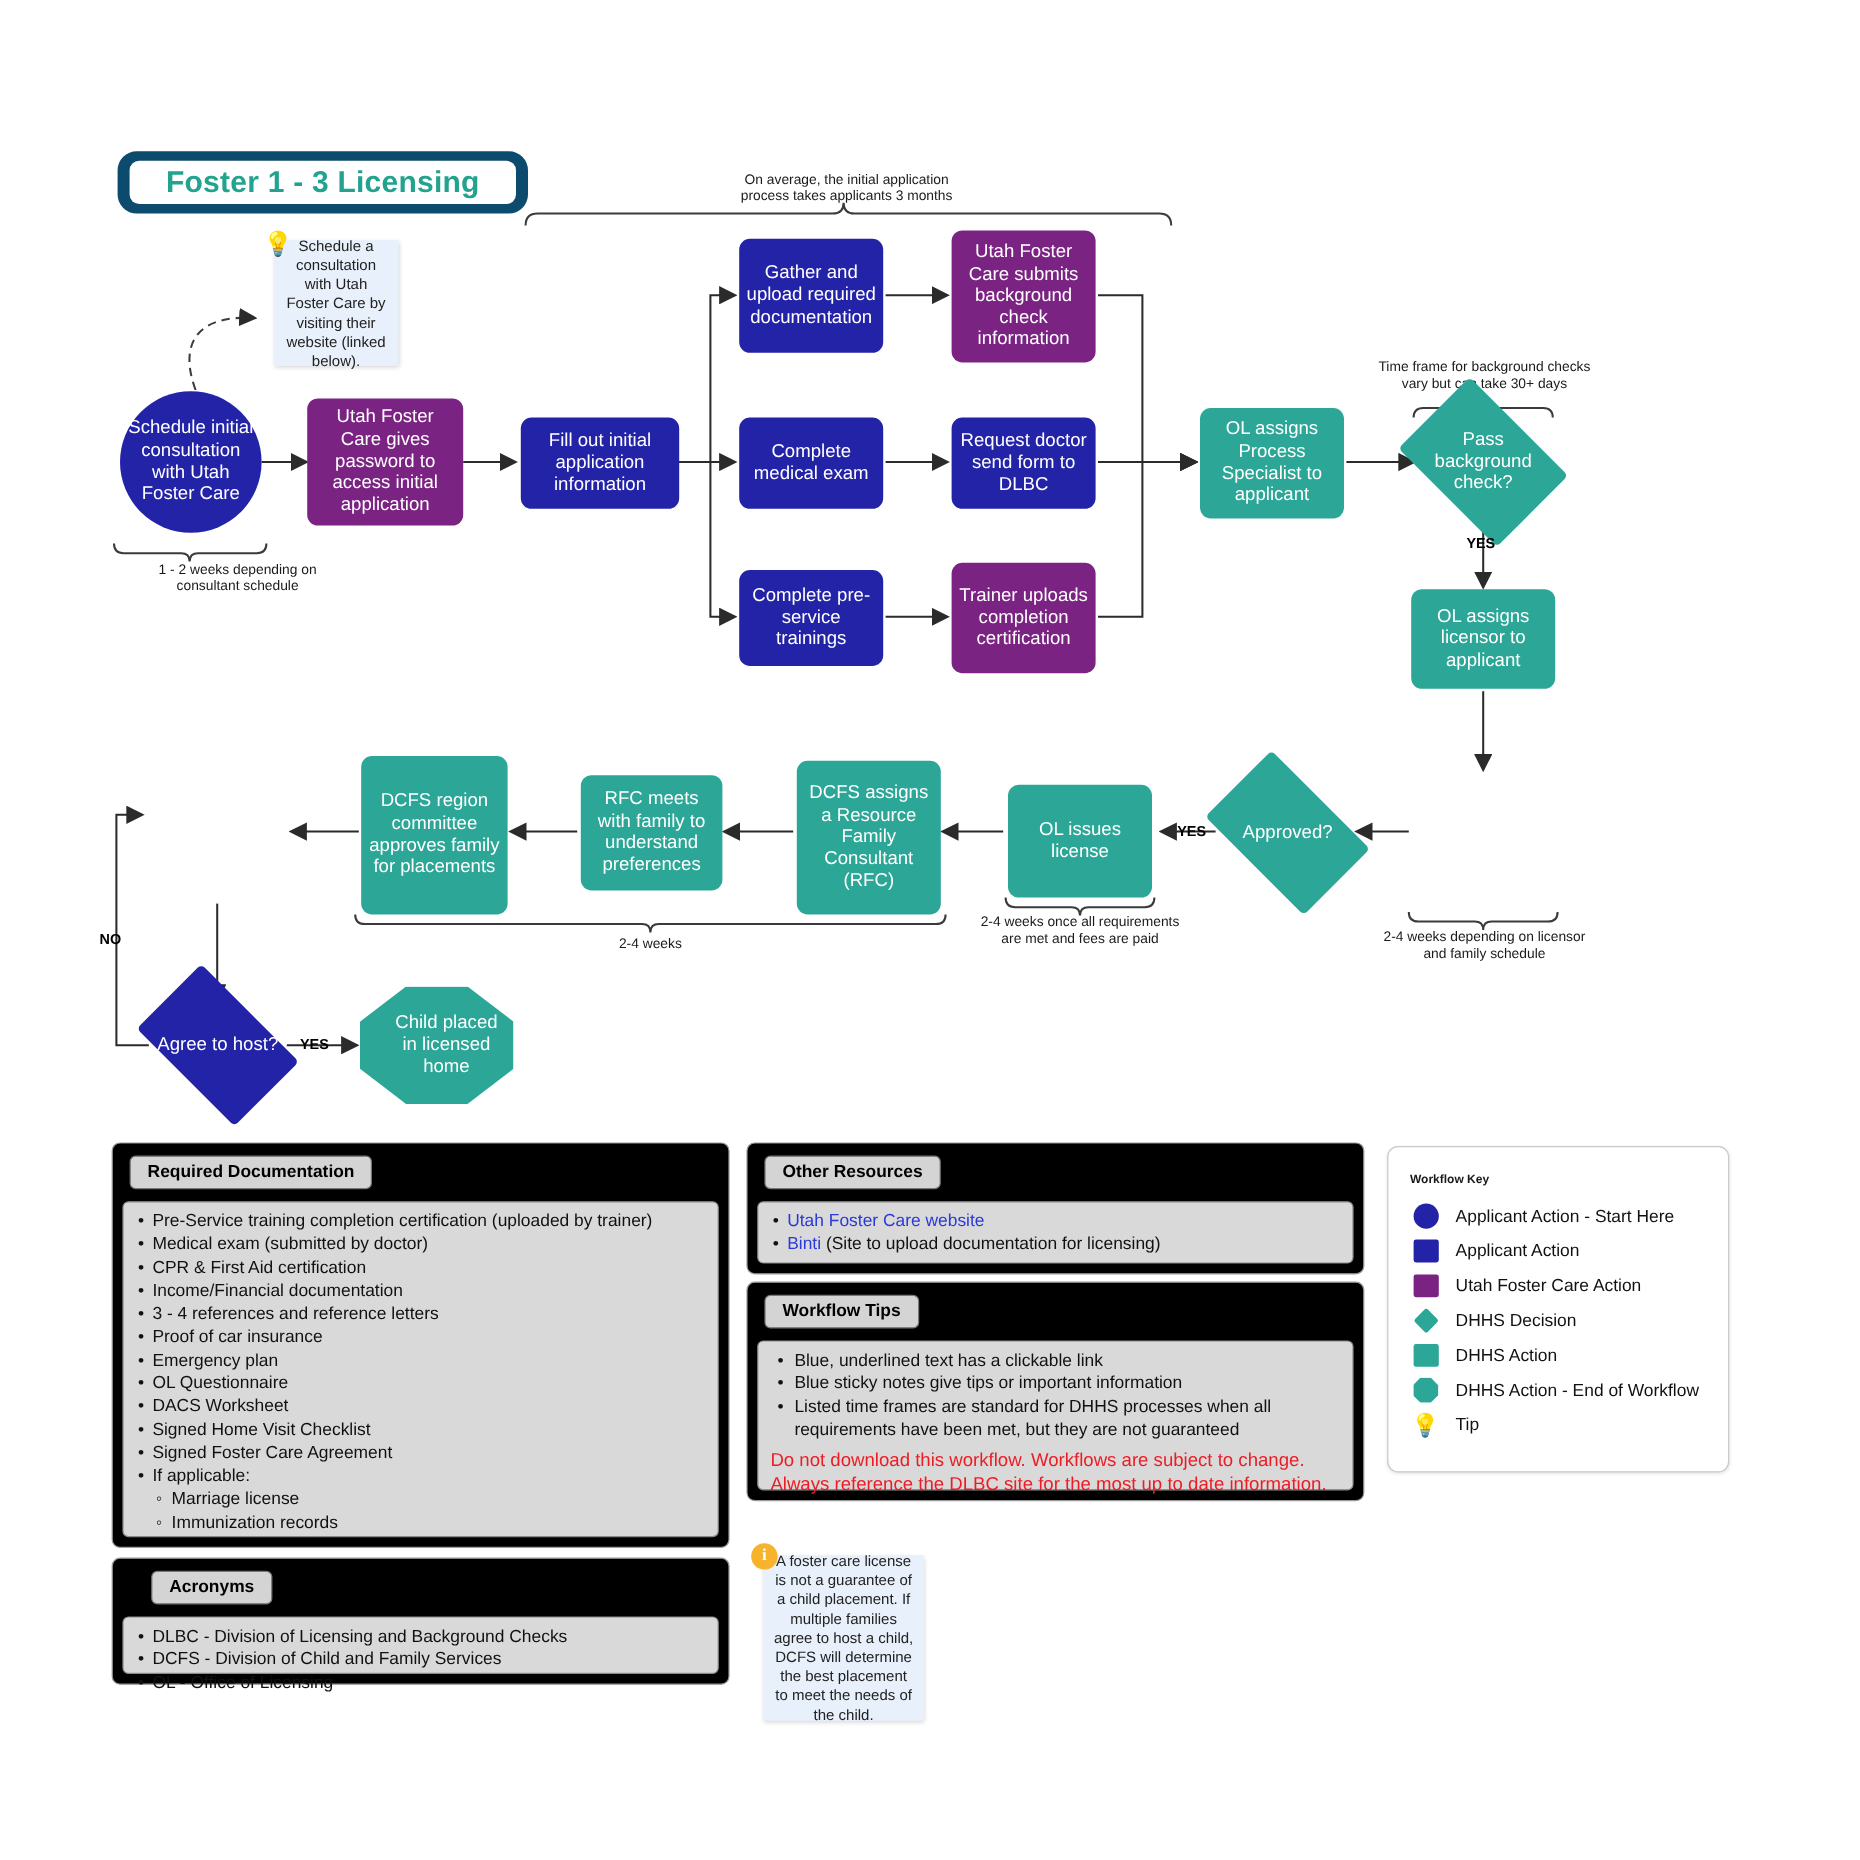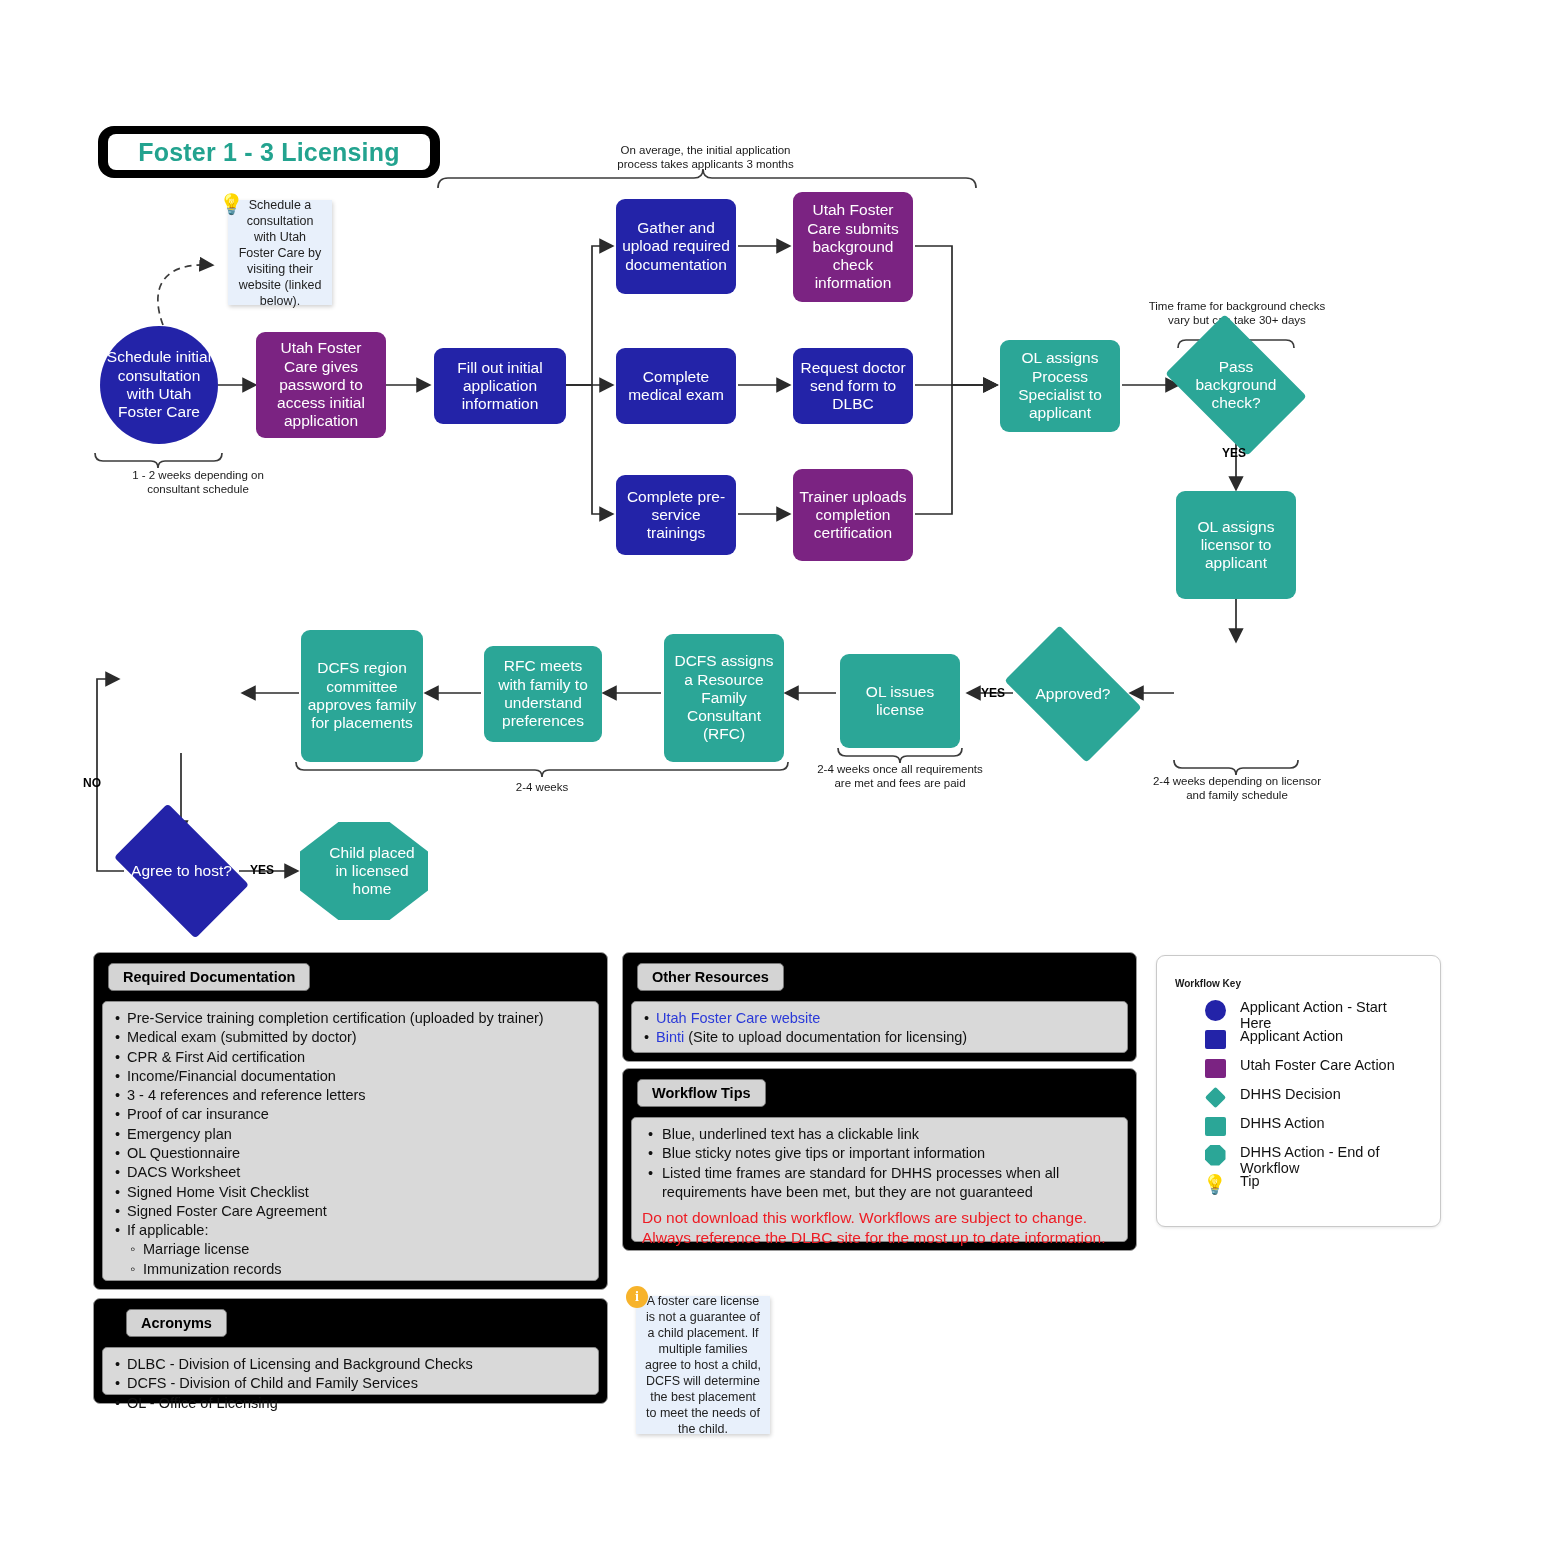--- a/index.html
+++ b/index.html
@@ -10,21 +10,21 @@
     position:relative;
     overflow:hidden;
     color:#1a1a1a;
   }
   #canvas { position:absolute; inset:0; }
   .abs { position:absolute; box-sizing:border-box; }
 
   
   .title-outer{
     left:98px; top:126px; width:342px; height:52px;
-    background:#000000; border-radius:16px;
+    background:#0c4a6e; border-radius:16px;
     display:flex; align-items:center; justify-content:center;
   }
   .title-inner{
     width:322px; height:36px; background:#ffffff;
     border-radius:8px; display:flex; align-items:center; justify-content:center;
   }
   .title-inner span{
     color:#23A38F; font-size:25px; font-weight:bold; letter-spacing:.2px;
   }
 
@@ -101,21 +101,21 @@
   .panel-body li.nb:before{ content:"•"; left:6px; }
   .lnk{ color:#2A39D8; }
   .warn{ color:#ED1C24; font-size:15.5px; line-height:1.3; margin-top:6px; }
 
   
   .legend{
     background:#fff; border:1px solid #c9c9c9; border-radius:9px;
     box-shadow:0 1px 3px rgba(0,0,0,.10);
   }
   .legend h4{ margin:0 0 10px 0; font-size:10px; }
-  .lrow{ display:flex; height:29px;margin-left:27px; }
+  .lrow{ display:flex; align-items:center; height:29px; }
   .swatch{ width:26px; height:22px; margin-right:12px; flex:0 0 26px; display:flex; align-items:center; justify-content:center; }
   .sw-circle{ width:21px;height:21px;border-radius:50%; }
   .sw-square{ width:21px;height:19px;border-radius:2px; }
   .sw-diamond{ width:15px;height:15px;transform:rotate(45deg);border-radius:2px; }
   .sw-oct{ width:21px;height:21px;background:#2BA697;
           clip-path:polygon(30% 0,70% 0,100% 30%,100% 70%,70% 100%,30% 100%,0 70%,0 30%); }
   .ltxt{ font-size:14.5px; color:#111; }
 </style>
 </head>
 <body>
@@ -260,21 +260,21 @@
   <div class="abs node n-teal" style="left:1000px;top:340px;width:120px;height:92px;">
     <span>OL assigns Process Specialist to applicant</span>
   </div>
 
   <div class="abs diamond d-teal" style="left:1178px;top:343px;width:116px;height:84px;">
     <div class="dshape"></div>
     <div class="dtxt">Pass background check?</div>
   </div>
   <div class="abs edgelabel" style="left:1222px;top:446px;">YES</div>
 
-  <div class="abs node n-teal" style="left:1176px;top:491px;width:120px;height:108px;">
+  <div class="abs node n-teal" style="left:1176px;top:491px;width:120px;height:83px;">
     <span>OL assigns licensor to applicant</span>
   </div>
 
 
   <div class="abs diamond d-teal" style="left:1015px;top:655px;width:116px;height:78px;">
     <div class="dshape"></div>
     <div class="dtxt">Approved?</div>
   </div>
   <div class="abs edgelabel" style="left:981px;top:686px;">YES</div>
 

